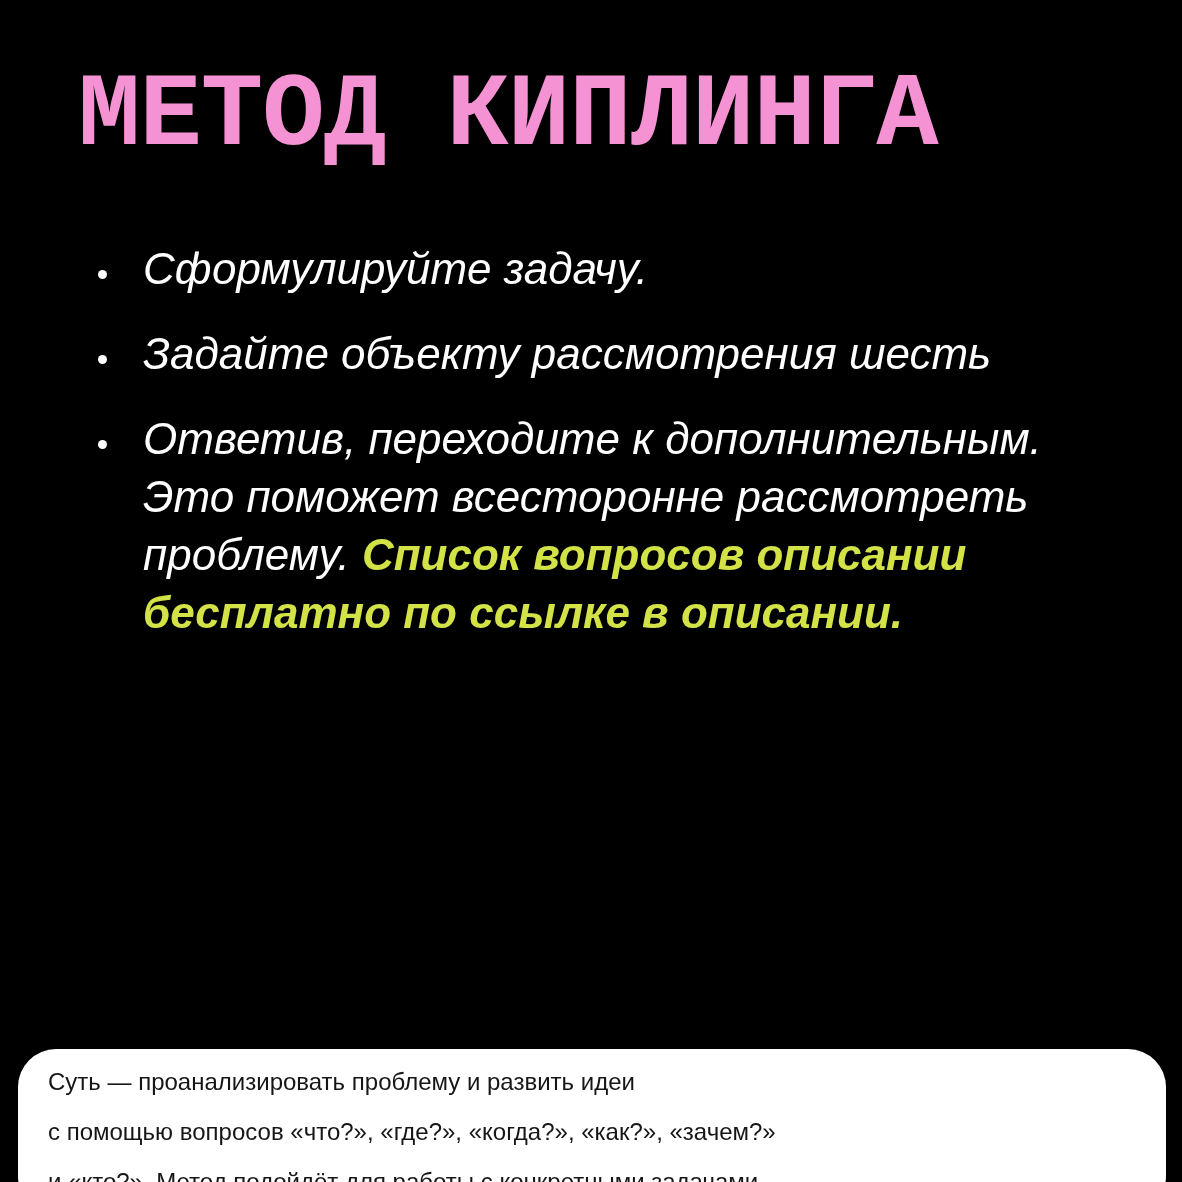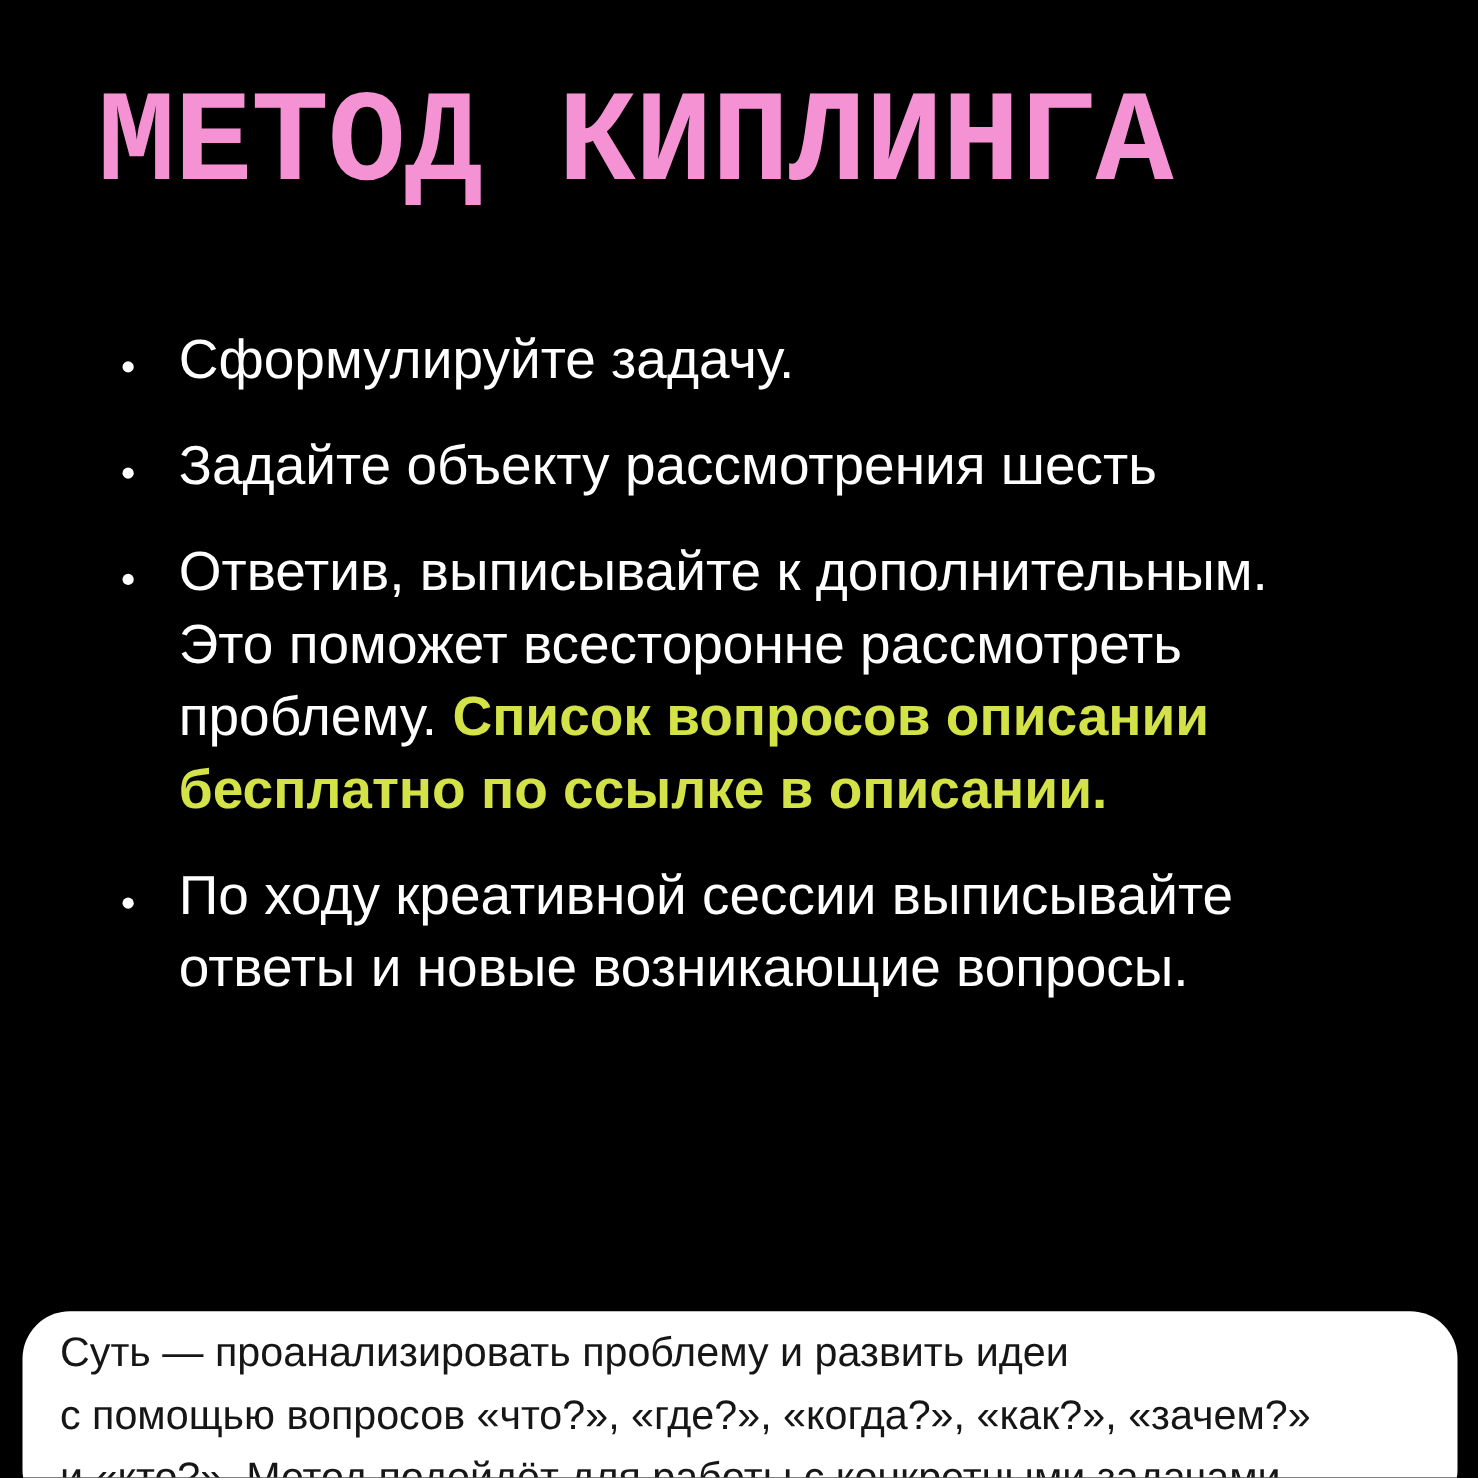--- a/index.html
+++ b/index.html
@@ -28,22 +28,23 @@
     font-size:104px;
     line-height:1.2;
     font-weight:800;
     letter-spacing:-1px;
     color:var(--pink);
     white-space:nowrap;
     font-family:Liberation Mono, monospace;
   }
   ul.bullets{
     list-style:none;
-    margin-top:80px;
+    margin-top:61px;
     padding-left:16px;
+    font-style:italic;
   }
   ul.bullets li{
     display:flex;
     align-items:flex-start;
   }
   ul.bullets li + li{
     margin-top:27px;
   }
   .dot{
     flex:0 0 9px;
@@ -69,21 +70,21 @@
     left:18px;right:16px;
     top:995px;bottom:22px;
     background:var(--card-bg);
     border-radius:38px;
     display:flex;
     flex-direction:column;
     justify-content:center;
     padding:0 30px;
   }
   .summary-card .card-line{
-    font-size:33px;
+    font-size:24px;
     line-height:50px;
     color:var(--card-text);
     white-space:nowrap;
   }
 </style>
 </head>
 <body>
 
 <div class="poster">
   <h1 class="title">МЕТОД КИПЛИНГА</h1>
@@ -97,31 +98,24 @@
       </li>
       <li>
         <span class="dot"></span>
         <div class="bullet-text">
           <div class="line"><span>Задайте объекту рассмотрения шесть</span></div>
         </div>
       </li>
       <li>
         <span class="dot"></span>
         <div class="bullet-text">
-          <div class="line"><span>Ответив, выписывайте к дополнительным.</span></div>
+          <div class="line"><span>Ответив, переходите к дополнительным.</span></div>
           <div class="line"><span>Это поможет всесторонне рассмотреть</span></div>
           <div class="line"><span>проблему. </span><span class="hl">Список вопросов описании</span></div>
           <div class="line"><span class="hl">бесплатно по ссылке в описании.</span></div>
-        </div>
-      </li>
-      <li>
-        <span class="dot"></span>
-        <div class="bullet-text">
-          <div class="line"><span>По ходу креативной сессии выписывайте</span></div>
-          <div class="line"><span>ответы и новые возникающие вопросы.</span></div>
         </div>
       </li>
     </ul>
 
   <div class="summary-card">
       <div class="card-line">Суть — проанализировать проблему и развить идеи</div>
       <div class="card-line">с помощью вопросов «что?», «где?», «когда?», «как?», «зачем?»</div>
       <div class="card-line">и «кто?». Метод подойдёт для работы с конкретными задачами.</div>
     </div>
 </div>

